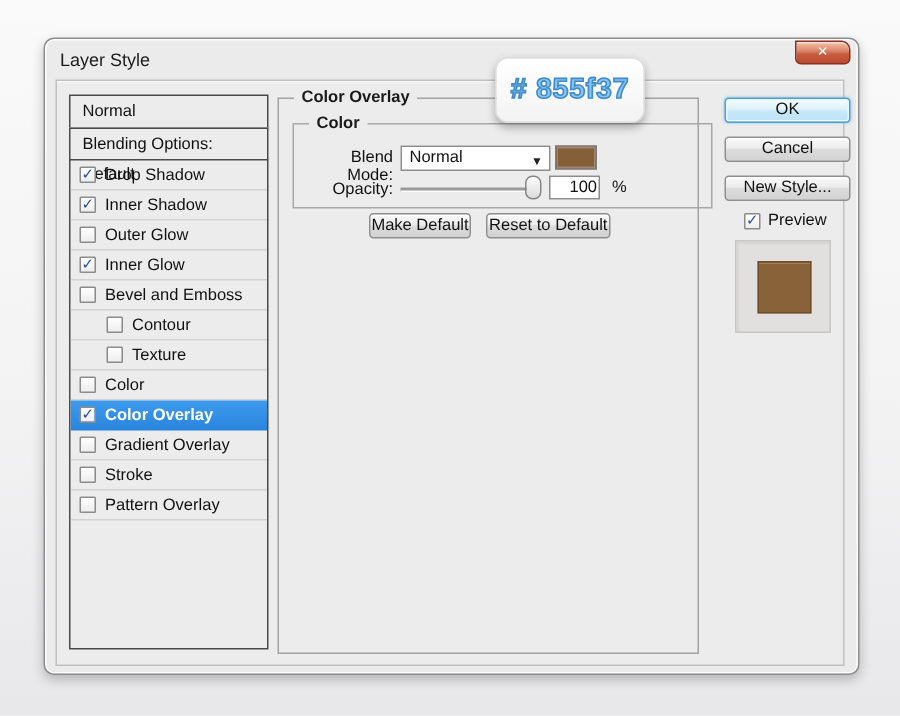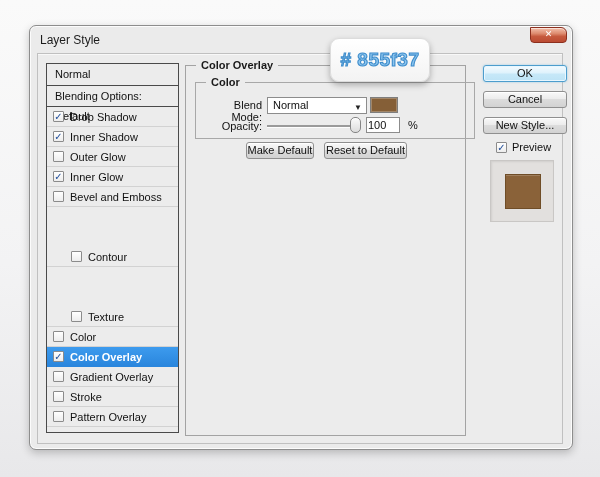--- a/index.html
+++ b/index.html
@@ -25,21 +25,21 @@
          background:#ececec;border:1px solid #c0c0c0;box-shadow:inset 0 1px 0 #f8f8f8;}
 
   
   .sidebar{position:absolute;left:8px;top:9px;width:133px;height:371px;}
   .sbox{box-sizing:border-box;border:1px solid #4a4a4a;background:#ececec;}
   .sbox.hdr{height:23px;line-height:21px;padding-left:8px;font-size:11px;color:#111;}
   .sbox.blend{height:22px;line-height:20px;margin-top:-1px;padding-left:8px;font-size:11px;color:#111;}
   .sbox.list{margin-top:-1px;height:327px;overflow:hidden;}
   .srow{height:20px;box-sizing:border-box;border-bottom:1px solid #d2d2d2;
         display:flex;align-items:center;padding-left:6px;font-size:11px;color:#111;cursor:pointer;}
-  .srow.ind{padding-left:24px;margin-top:40px;}
+  .srow.ind{padding-left:24px;}
   .srow.sel{background:linear-gradient(180deg,#3d9bee,#2a86dd);color:#fff;font-weight:bold;border-bottom-color:#2a86dd;}
   .cb{width:11px;height:11px;box-sizing:border-box;border:1px solid #8b8b8b;margin-right:6px;flex:0 0 11px;
       background:linear-gradient(180deg,#ffffff,#ededed);border-radius:1px;
       font-size:10px;line-height:10px;text-align:center;color:#1e4c9a;font-weight:bold;}
   .slabel{white-space:nowrap;}
 
   
   .groupbox{position:absolute;box-sizing:border-box;border:1px solid #a3a3a3;}
   .gtitle{position:absolute;top:-7px;left:10px;background:#ececec;padding:0 5px;
           font-size:11px;font-weight:bold;color:#1a1a1a;line-height:13px;white-space:nowrap;}
@@ -55,21 +55,21 @@
                border:1px solid #7e7e7e;box-shadow:inset 0 0 0 1px rgba(255,255,255,.25);cursor:pointer;}
 
   .slider-track{position:absolute;left:71px;top:42px;width:90px;height:2px;
                 background:#9a9a9a;border-bottom:1px solid #fdfdfd;cursor:pointer;}
   .slider-thumb{position:absolute;left:154px;top:34px;width:11px;height:16px;box-sizing:border-box;
                 border:1px solid #858585;border-radius:5px;
                 background:linear-gradient(180deg,#fbfbfb,#dcdcdc);
                 box-shadow:inset 0 1px 0 #fff;cursor:pointer;}
   .ofield{position:absolute;left:170px;top:34px;width:34px;height:16px;box-sizing:border-box;
           border:1px solid #8c8c8c;background:#fff;font-family:inherit;
-          font-size:11px;color:#111;text-align:left;padding:1px;}
+          font-size:11px;color:#111;text-align:right;padding:1px;}
   .ounit{position:absolute;left:212px;top:36px;font-size:11px;color:#111;}
 
   
   .btn{box-sizing:border-box;border:1px solid #8f8f8f;border-radius:3px;
        background:linear-gradient(180deg,#f9f9f9 0%,#ececec 45%,#dcdcdc 50%,#d2d2d2 100%);
        box-shadow:inset 0 1px 0 #fff;
        font-family:inherit;font-size:11px;color:#111;text-align:center;cursor:pointer;padding:0;}
   .def-btns .btn{position:absolute;top:76px;height:17px;line-height:15px;}
   .btn-make{left:60px;width:68px;}
   .btn-reset{left:138px;width:83px;}

